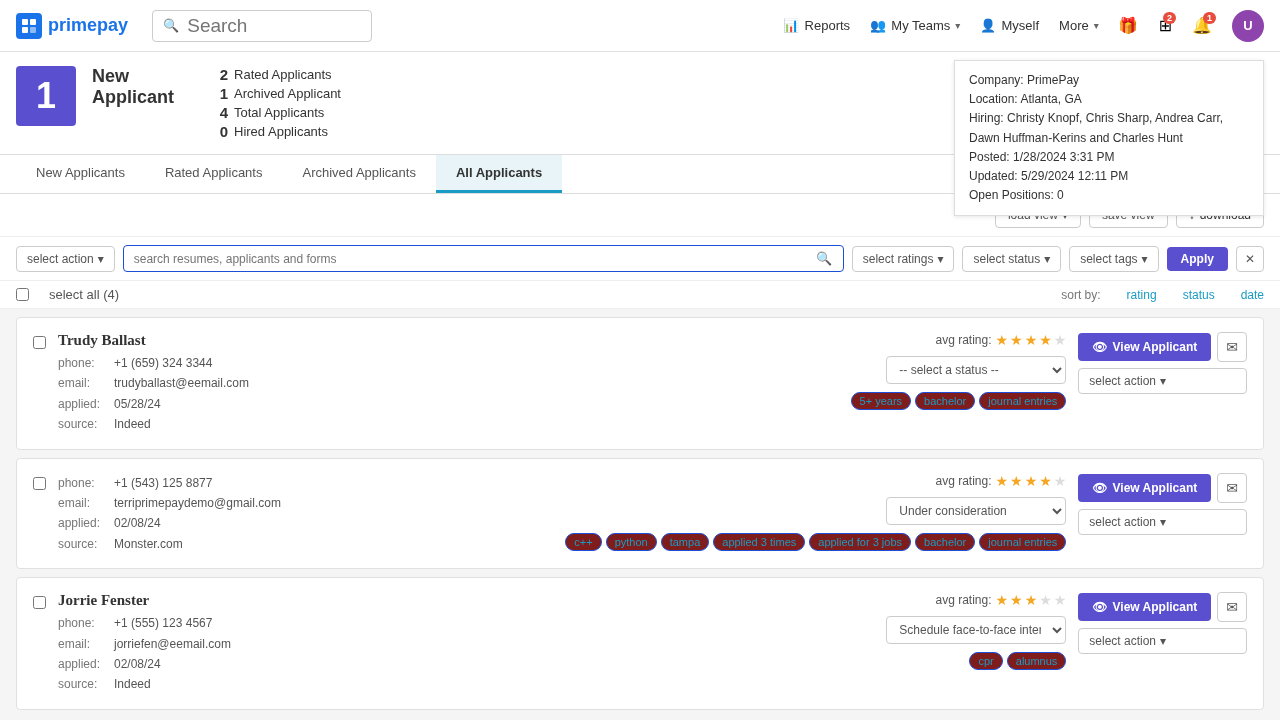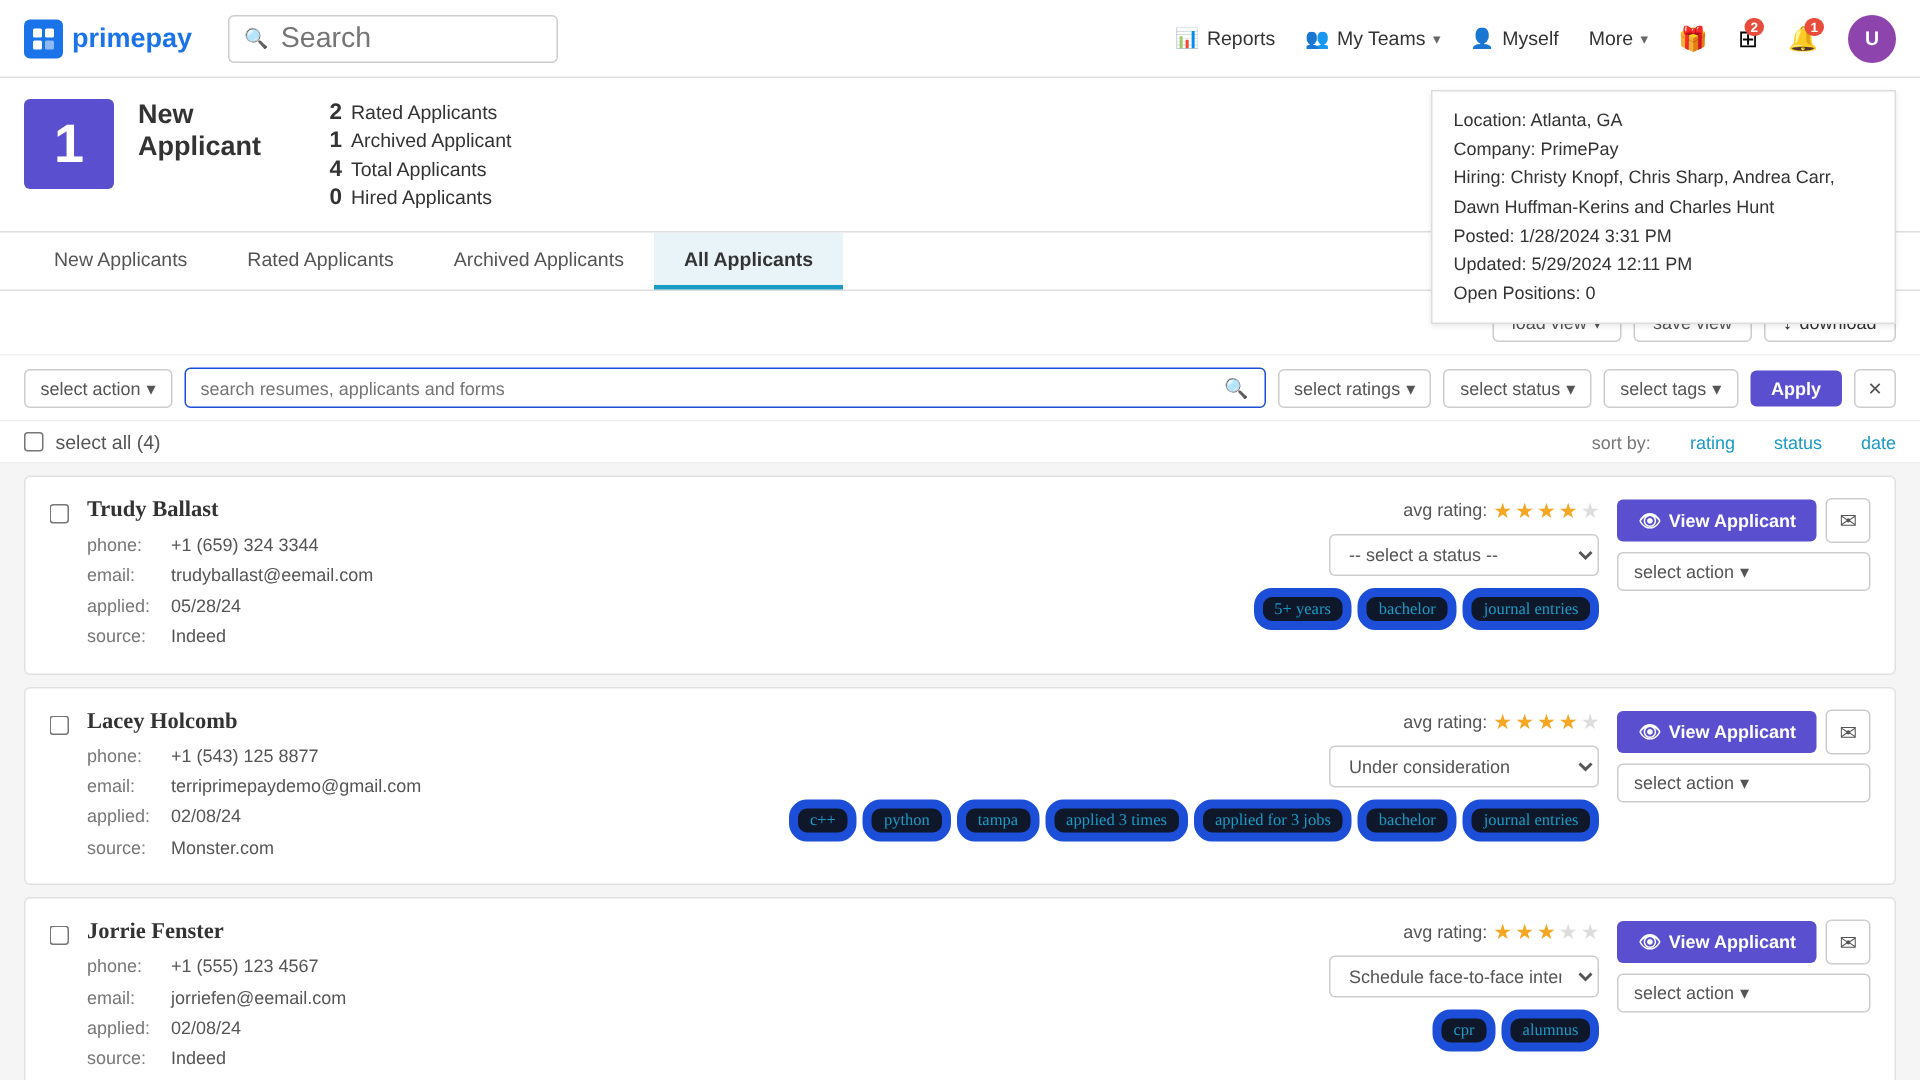--- a/index.html
+++ b/index.html
@@ -276,21 +276,21 @@
       cursor: pointer;
       font-size: 12px;
       color: #555;
     }
 
     
     .select-all-row {
       display: flex;
       align-items: center;
       padding: 6px 16px;
-      gap: 8px;
+      gap: 20px;
       font-size: 13px;
       color: #555;
       background: white;
       border-bottom: 1px solid #eee;
     }
     .sort-by-area {
       margin-left: auto;
       font-size: 12px;
       color: #777;
       display: flex;
@@ -369,27 +369,26 @@
       width: 180px;
       color: #555;
       background: white;
     }
     .tags-row {
       display: flex;
       flex-wrap: wrap;
       gap: 4px;
     }
     .tag {
-      background: #0f172a;
+      background: #7f1d1d;
       color: #1a9bc4;
-      border: 6px solid #1d4ed8;
+      border: 1px solid #1d4ed8;
       border-radius: 12px;
       padding: 2px 8px;
       font-size: 11px;
-      font-family: Liberation Serif, serif;
     }
 
     
     .applicant-actions {
       display: flex;
       flex-direction: column;
       align-items: flex-start;
       gap: 6px;
       min-width: 130px;
     }
@@ -519,26 +518,26 @@
         <span>Total Applicants</span>
       </div>
       <div class="job-stat-item">
         <span class="job-stat-num">0</span>
         <span>Hired Applicants</span>
       </div>
     </div>
 
     <div class="info-card">
       <div>
+        <span>Company:</span>
+        <span>PrimePay</span>
+      </div>
+      <div>
         <span>Location:</span>
         <span>Atlanta, GA</span>
-      </div>
-      <div>
-        <span>Company:</span>
-        <span>PrimePay</span>
       </div>
       <div>
         <span>Hiring:</span>
         <span>Christy Knopf, Chris Sharp, Andrea Carr, Dawn Huffman-Kerins and Charles Hunt</span>
       </div>
       <div>
         <span>Posted:</span>
         <span>1/28/2024 3:31 PM</span>
       </div>
       <div>
@@ -672,21 +671,20 @@
       </div>
       <button class="action-select-btn">
         select action
         <span>▾</span>
       </button>
     </div>
   </div>
       <div class="applicant-card">
     <input type="checkbox" class="applicant-checkbox" style="">
     <div class="applicant-info">
-      <div class="applicant-name">Lacey Holcomb</div>
       <div class="applicant-detail">
         <div class="detail-row">
           <span class="detail-label">phone:</span>
           <span>+1 (543) 125 8877</span>
         </div>
         <div class="detail-row">
           <span class="detail-label">email:</span>
           <span>terriprimepaydemo@gmail.com</span>
         </div>
         <div class="detail-row">

